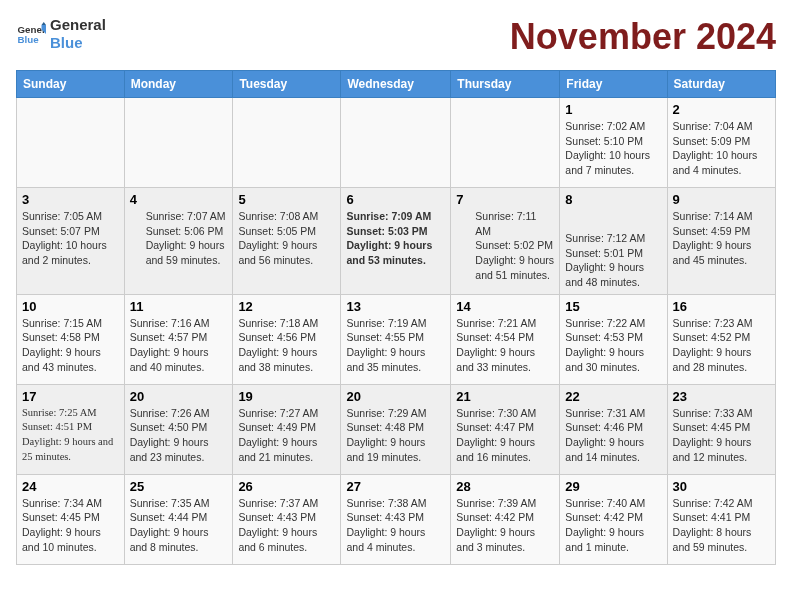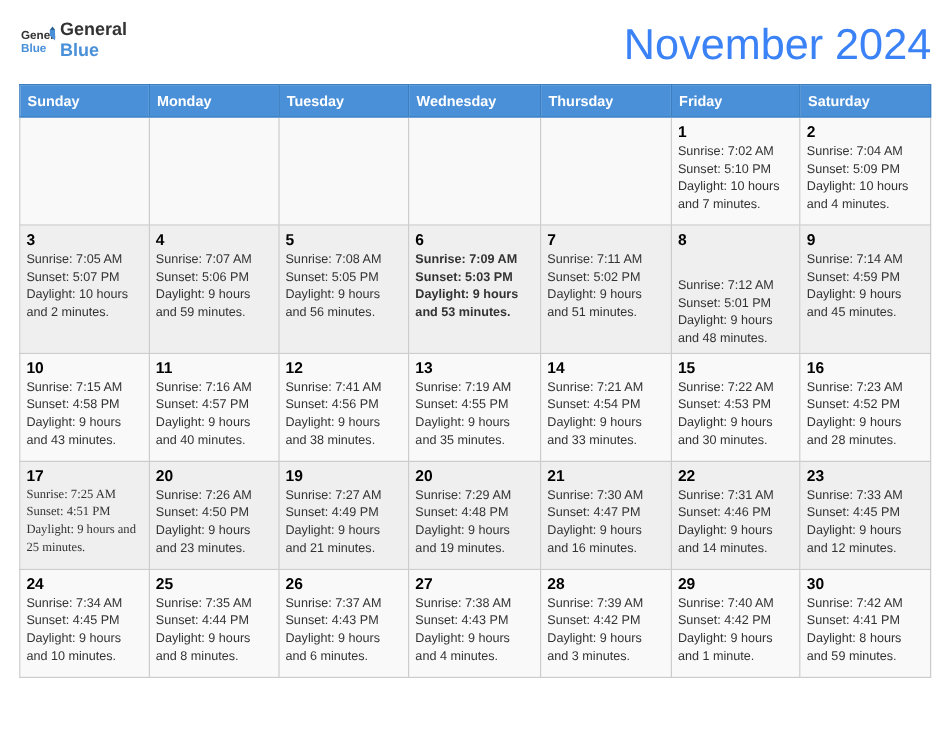--- a/index.html
+++ b/index.html
@@ -19,21 +19,21 @@
     .logo {
       display: flex;
       align-items: center;
       gap: 4px;
     }
     .logo-icon {
       width: 30px;
       height: 30px;
     }
     .title-block { text-align: right; }
-    .month-title { font-size: 36px; color: #3b82f6; font-weight: normal; }
+    .month-title { font-size: 36px; color: #7f1d1d; font-weight: bold; }
     .location { font-size: 16px; color: #555; }
     table {
       width: 100%;
       border-collapse: collapse;
       font-size: 11px;
     }
     thead tr th {
       background: #4a90d9;
       color: #fff;
       text-align: left;
@@ -123,39 +123,39 @@
       </tr>
       <tr>
         <td>
           <span class="day-num">3</span>
           <div class="day-info" style="white-space: pre-line;">Sunrise: 7:05 AM
 Sunset: 5:07 PM
 Daylight: 10 hours and 2 minutes.</div>
         </td>
         <td>
           <span class="day-num">4</span>
-          <div class="day-info" style="white-space: pre-line;">Sunrise: 7:07 AM
+          <div class="day-info" style="white-space: pre-line; margin-left: 16px;">Sunrise: 7:07 AM
 Sunset: 5:06 PM
 Daylight: 9 hours and 59 minutes.</div>
         </td>
         <td>
           <span class="day-num">5</span>
           <div class="day-info" style="white-space: pre-line;">Sunrise: 7:08 AM
 Sunset: 5:05 PM
 Daylight: 9 hours and 56 minutes.</div>
         </td>
         <td>
           <span class="day-num">6</span>
           <div class="day-info" style="white-space: pre-line; font-weight: bold;">Sunrise: 7:09 AM
 Sunset: 5:03 PM
 Daylight: 9 hours and 53 minutes.</div>
         </td>
         <td>
           <span class="day-num">7</span>
-          <div class="day-info" style="white-space: pre-line;">Sunrise: 7:11 AM
+          <div class="day-info" style="white-space: pre-line; margin-left: 19px;">Sunrise: 7:11 AM
 Sunset: 5:02 PM
 Daylight: 9 hours and 51 minutes.</div>
         </td>
         <td>
           <span class="day-num">8</span>
           <div class="day-info" style="white-space: pre-line; margin-top: 24px;">Sunrise: 7:12 AM
 Sunset: 5:01 PM
 Daylight: 9 hours and 48 minutes.</div>
         </td>
         <td>
@@ -173,21 +173,21 @@
 Daylight: 9 hours and 43 minutes.</div>
         </td>
         <td>
           <span class="day-num">11</span>
           <div class="day-info" style="white-space: pre-line;">Sunrise: 7:16 AM
 Sunset: 4:57 PM
 Daylight: 9 hours and 40 minutes.</div>
         </td>
         <td>
           <span class="day-num">12</span>
-          <div class="day-info" style="white-space: pre-line;">Sunrise: 7:41 AM
+          <div class="day-info" style="white-space: pre-line;">Sunrise: 7:18 AM
 Sunset: 4:56 PM
 Daylight: 9 hours and 38 minutes.</div>
         </td>
         <td>
           <span class="day-num">13</span>
           <div class="day-info" style="white-space: pre-line;">Sunrise: 7:19 AM
 Sunset: 4:55 PM
 Daylight: 9 hours and 35 minutes.</div>
         </td>
         <td>

